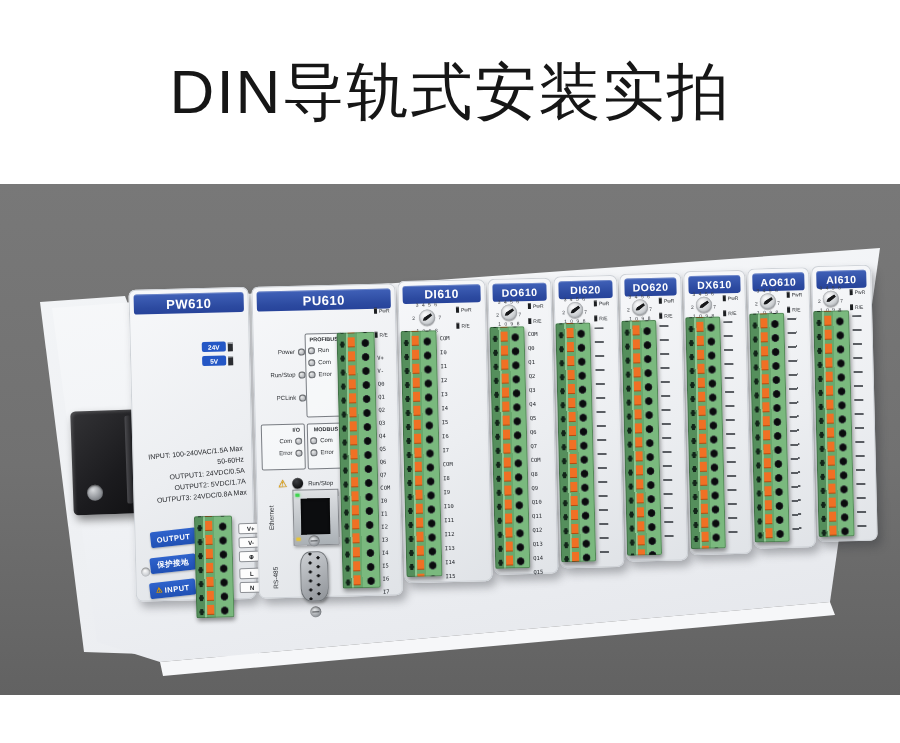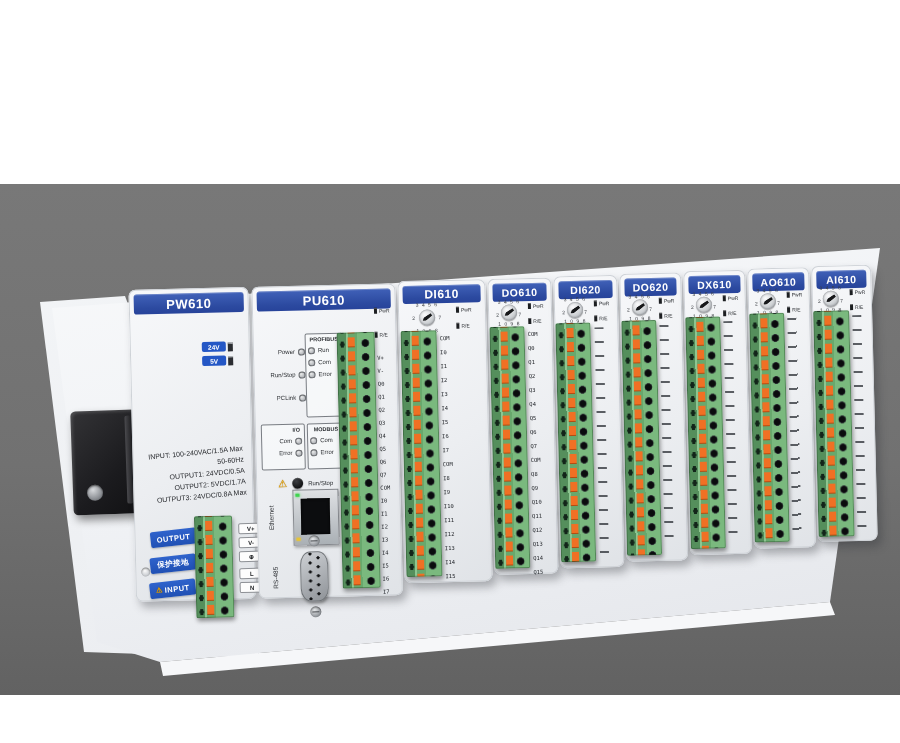--- a/index.html
+++ b/index.html
@@ -158,20 +158,23 @@
   
   .module.pw .mod-header, .module.pu .mod-header { font-size:13px; }
   .module.io .mod-header { height:18px; font-size:10.5px; }
   .module.di610 .mod-header { font-size:12px; }
 </style>
 </head>
 <body>
 
 <div class="stage">
 
+  <div class="title-band">
+    <h1>DIN导轨式安装实拍</h1>
+  </div>
 
   <div class="photo">
     <div class="backpanel"></div>
     <div class="plate"></div>
     <div class="plate-edge"></div>
     <div class="rail"></div>
     <div class="clamp">
       <span class="clamp-screw"></span>
     </div>
 

